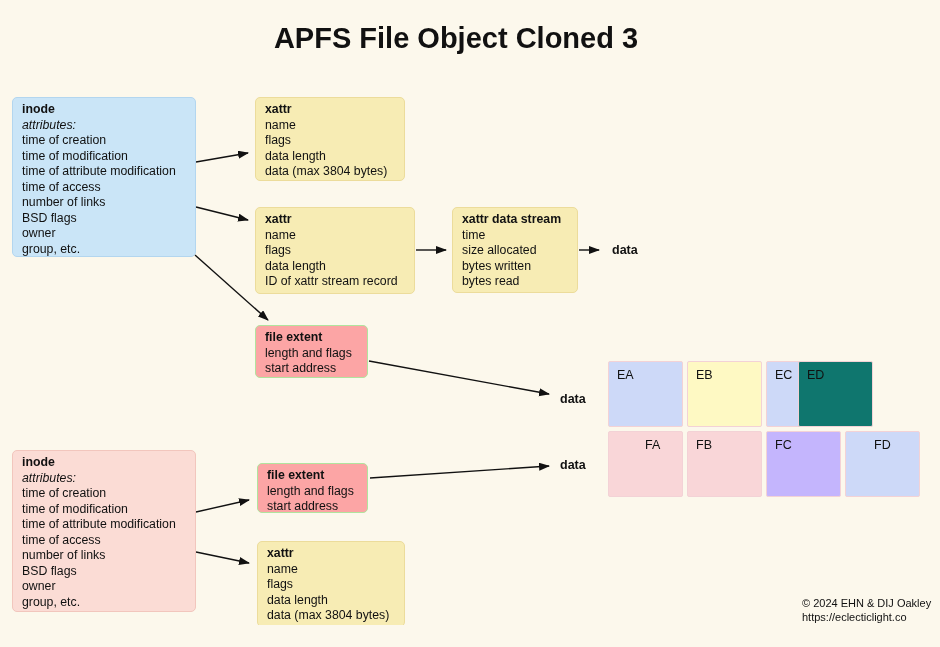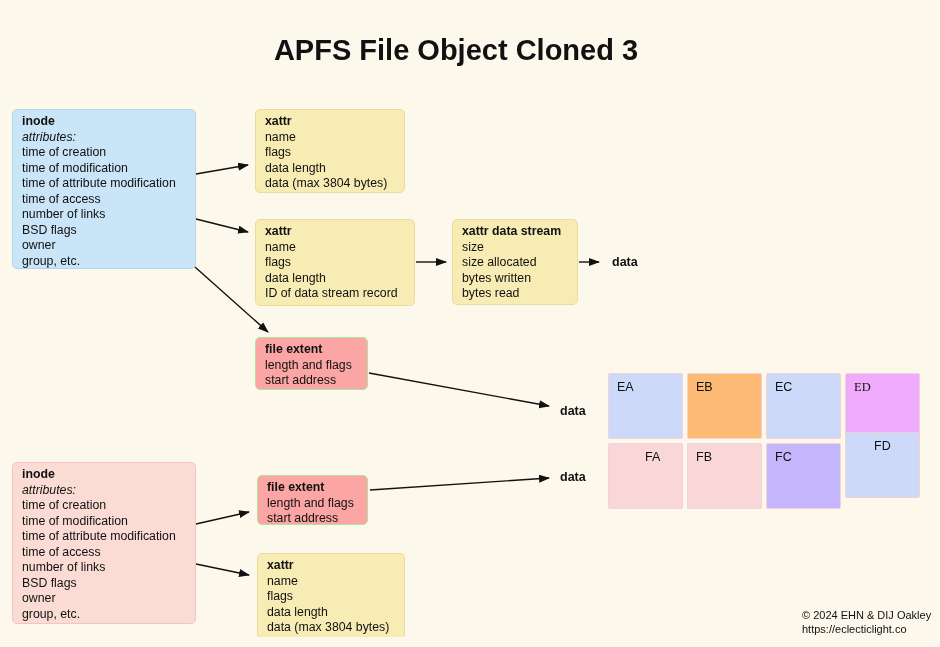--- a/index.html
+++ b/index.html
@@ -5,21 +5,20 @@
   html,body{margin:0;padding:0;}
   body{
     font-family:"Liberation Sans","DejaVu Sans",sans-serif;
     background:#fcf8ec;
   }
   #canvas{
     position:relative;
     width:940px;height:625px;
     background:#fcf8ec;
     overflow:hidden;
-    margin-top:12px;
   }
   .title{
     position:absolute;
     top:22px;left:456px;
     transform:translateX(-50%);
     font-size:29px;font-weight:bold;
     color:#111;
     white-space:nowrap;
   }
   .node{
@@ -107,26 +106,26 @@
     <div>flags</div>
     <div>data length</div>
     <div>data (max 3804 bytes)</div>
   </div>
 
   <div class="node yellow-node" style="left:255px;top:207px;width:160px;height:87px">
     <div class="hd">xattr</div>
     <div>name</div>
     <div>flags</div>
     <div>data length</div>
-    <div>ID of data stream record</div>
+    <div>ID of xattr stream record</div>
   </div>
 
   <div class="node yellow-node" style="left:452px;top:207px;width:126px;height:86px">
     <div class="hd">xattr data stream</div>
-    <div>size</div>
+    <div>time</div>
     <div>size allocated</div>
     <div>bytes written</div>
     <div>bytes read</div>
   </div>
 
   <div class="node green-node" style="left:255px;top:325px;width:113px;height:53px">
     <div class="hd">file extent</div>
     <div>length and flags</div>
     <div>start address</div>
   </div>
@@ -156,26 +155,26 @@
     <div>flags</div>
     <div>data length</div>
     <div>data (max 3804 bytes)</div>
   </div>
 
   <div class="data-label" style="left:612px;top:243px">data</div>
   <div class="data-label" style="left:560px;top:392px">data</div>
   <div class="data-label" style="left:560px;top:458px">data</div>
 
   <div class="block" style="left: 608px; top: 361px; background: rgb(205, 217, 248);"><span>EA</span></div>
-  <div class="block" style="left: 687px; top: 361px; background: #fdba74;"><span>EB</span></div>
+  <div class="block" style="left: 687px; top: 361px; background: #fef9c3;"><span>EB</span></div>
   <div class="block" style="left: 766px; top: 361px; background: rgb(205, 217, 248);"><span>EC</span></div>
-  <div class="block" style="left: 845px; top: 361px; background: #f0abfc; font-family: Liberation Serif, serif;"><span>ED</span></div>
+  <div class="block" style="left: 798px; top: 361px; background: #0f766e;"><span>ED</span></div>
   <div class="block" style="left: 608px; top: 431px; background: rgb(249, 214, 216); padding-left: 36px;"><span>FA</span></div>
   <div class="block" style="left: 687px; top: 431px; background: rgb(249, 214, 216);"><span>FB</span></div>
   <div class="block" style="left: 766px; top: 431px; background: #c4b5fd; padding-left: 8px;"><span>FC</span></div>
-  <div class="block" style="left: 845px; top: 420px; background: rgb(205, 217, 248); padding-left: 28px;"><span>FD</span></div>
+  <div class="block" style="left: 845px; top: 431px; background: rgb(205, 217, 248); padding-left: 28px;"><span>FD</span></div>
 
   <div class="footer">
     <div>© 2024 EHN &amp; DIJ Oakley</div>
     <div>https://eclecticlight.co</div>
   </div>
 
 </div>
 
 </body></html>

